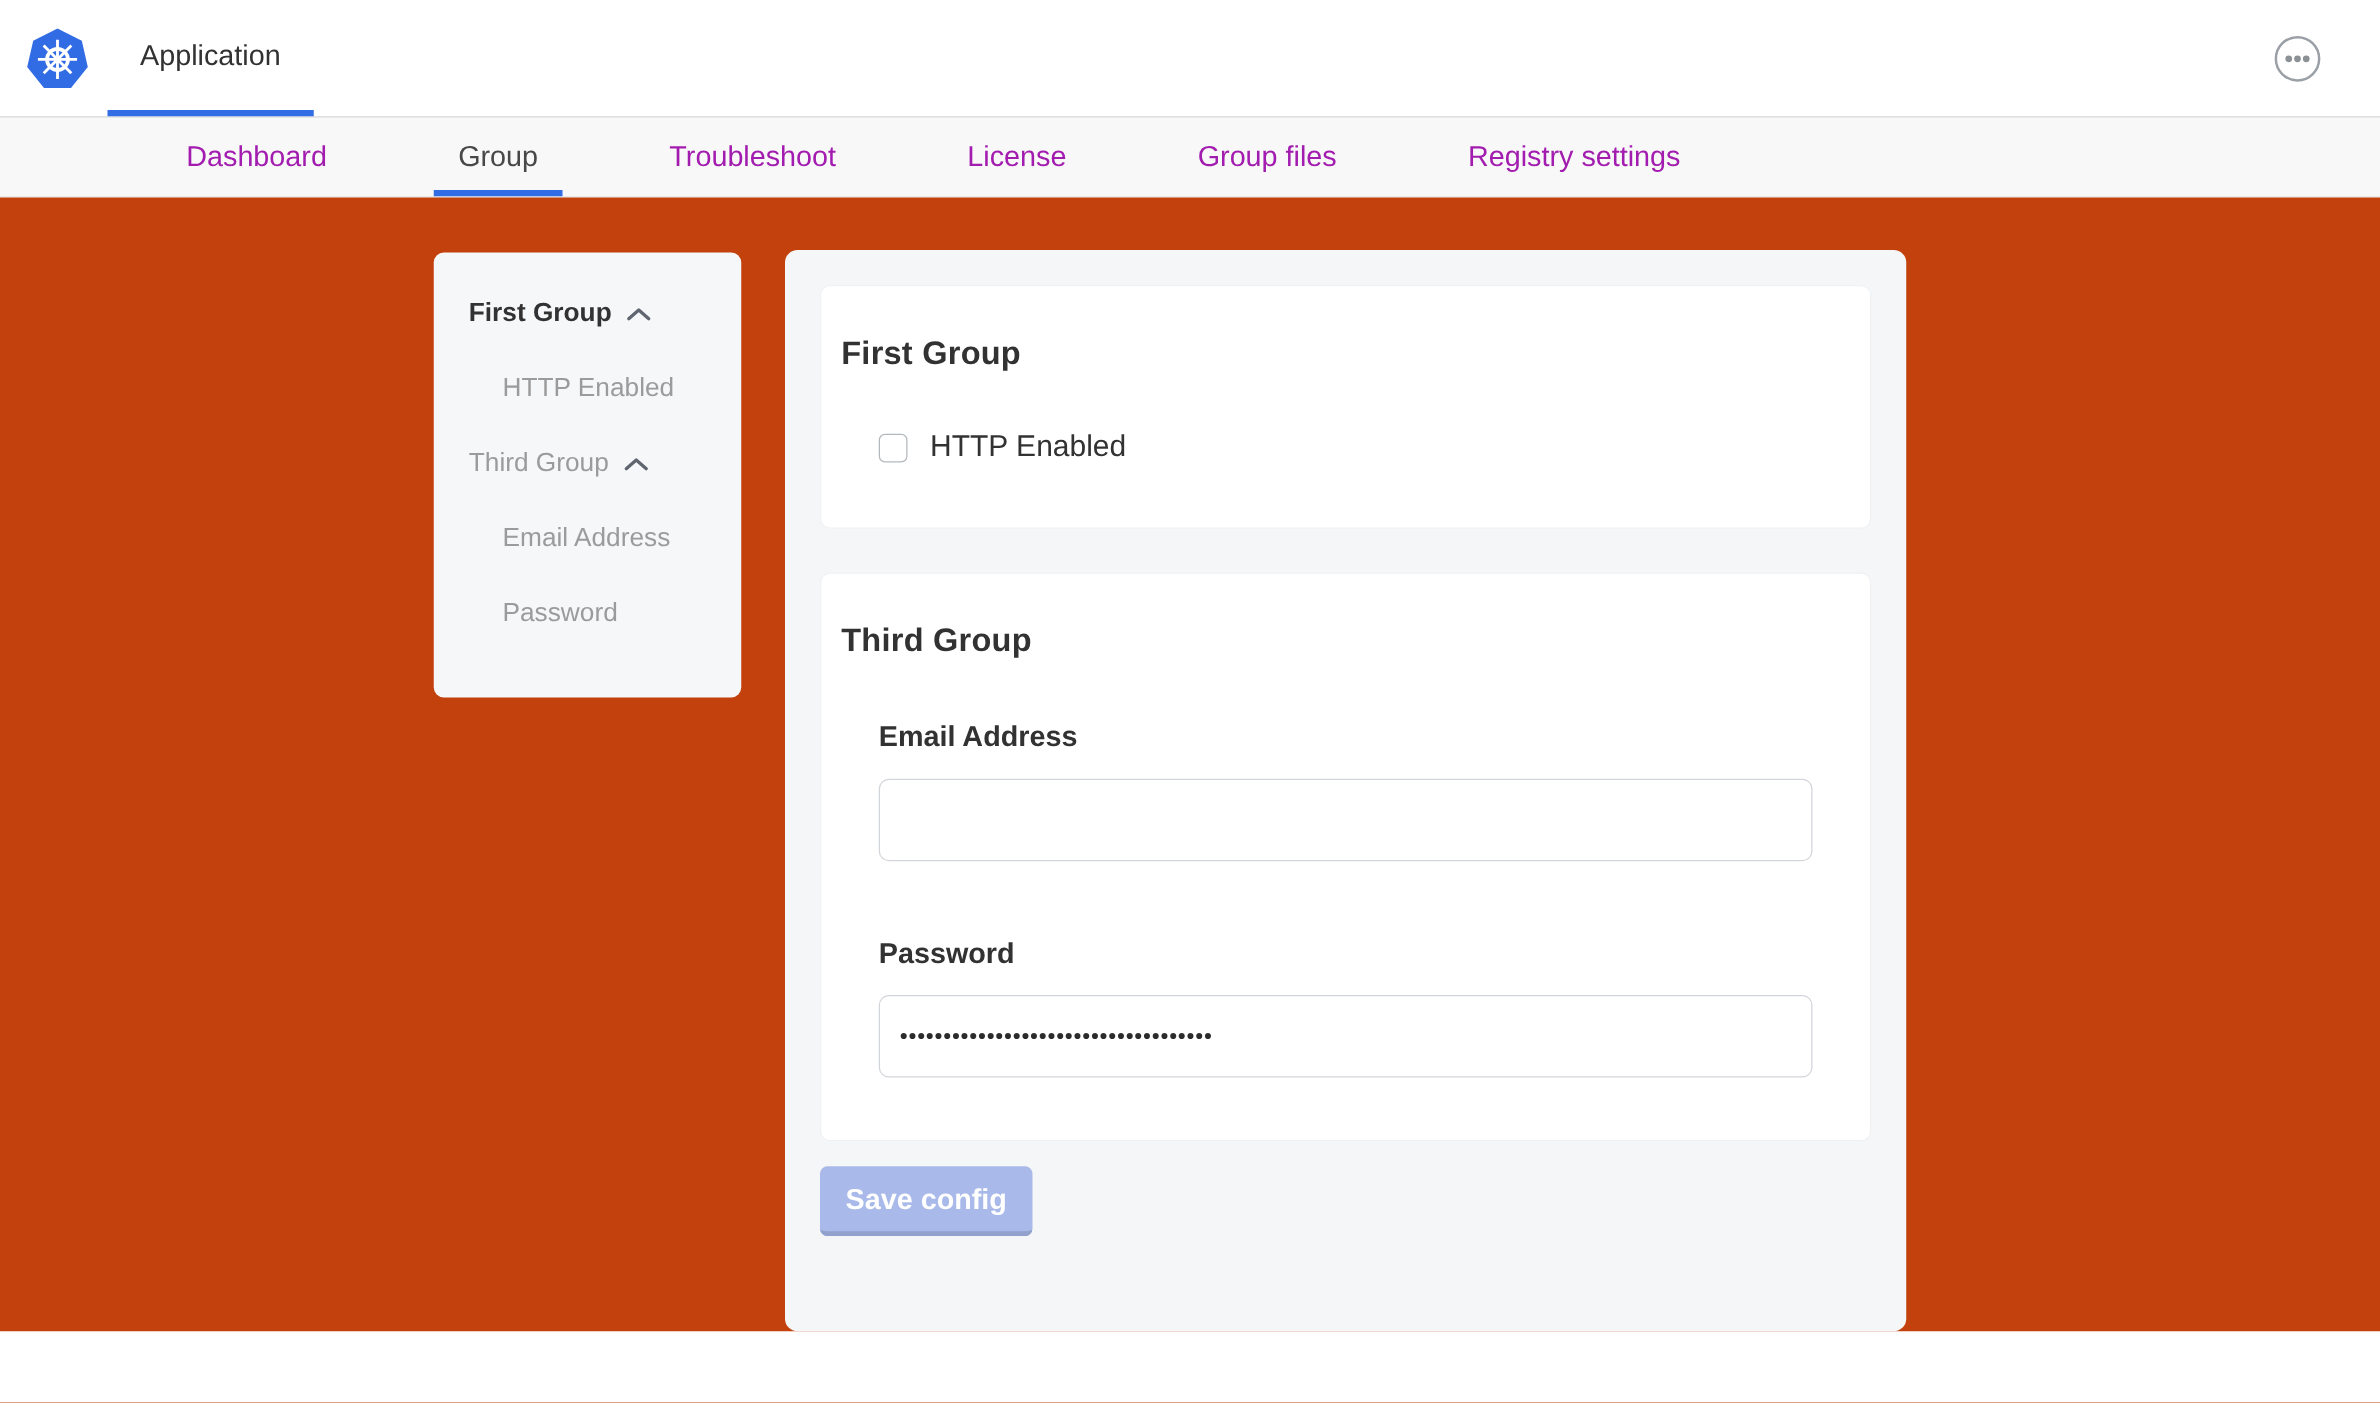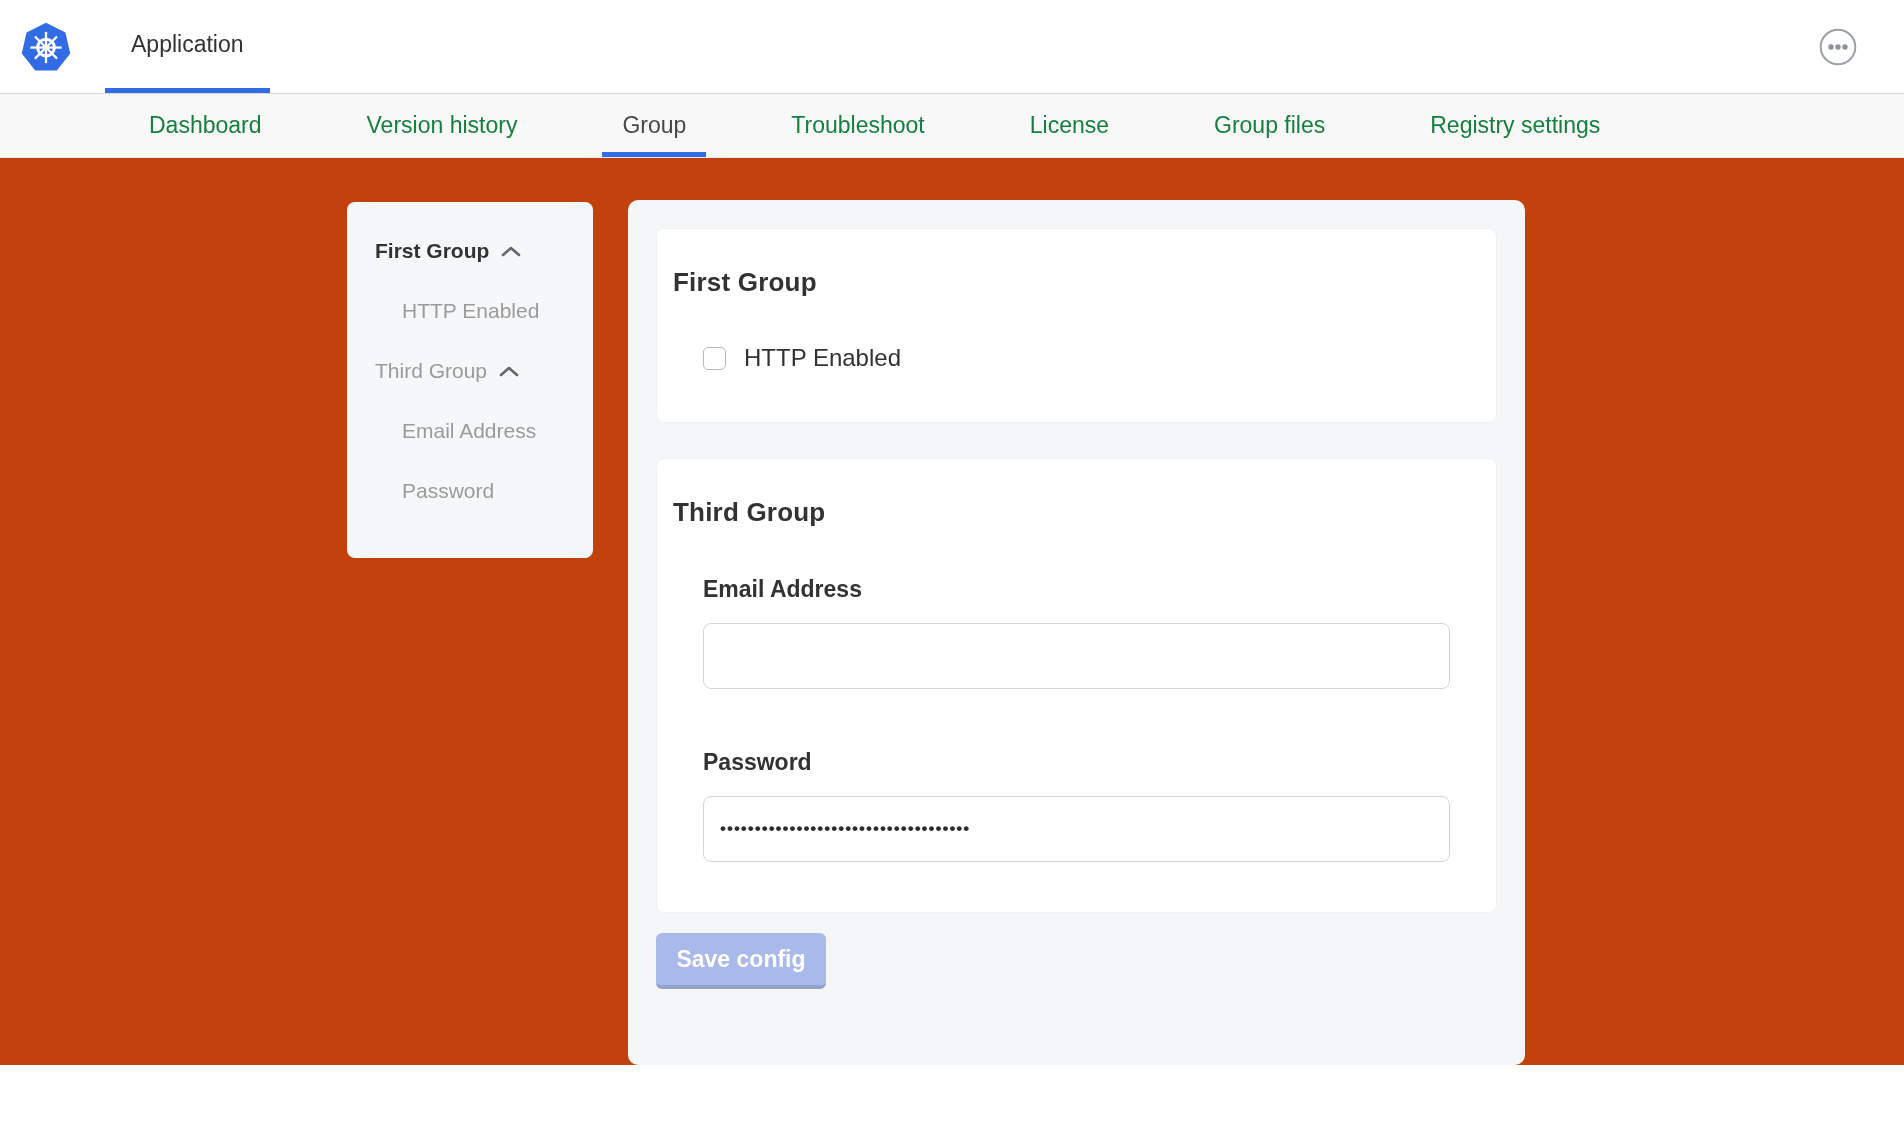--- a/index.html
+++ b/index.html
@@ -12,21 +12,20 @@
     overflow: hidden;
   }
 
   
   .app-header {
     height: 93px;
     display: flex;
     align-items: stretch;
     background: #ffffff;
     padding-left: 18px;
-    gap: 19px;
   }
   .logo-wrap {
     display: flex; align-items: center;
     margin-right: 12px;
   }
   .app-tab {
     display: flex; align-items: center;
     padding: 0 26px;
     font-size: 23px;
     font-weight: 500;
@@ -52,21 +51,21 @@
     border-top: 1px solid #d8d8d8;
     border-bottom: 1px solid #e5e5e5;
     display: flex;
     align-items: stretch;
     padding-left: 149px;
     gap: 105px;
   }
   .nav-tab {
     display: flex; align-items: center;
     font-size: 23px;
-    color: #15803d;
+    color: #a21caf;
     position: relative;
     cursor: pointer;
     white-space: nowrap;
   }
   .nav-tab.active { color: #484848; }
   .nav-tab.active::after {
     content: "";
     position: absolute;
     left: -20px; right: -20px; bottom: 0;
     height: 5px;
@@ -212,21 +211,20 @@
       <circle cx="19" cy="19" r="17.3" fill="none" stroke="#9aa0a6" stroke-width="2"></circle>
       <circle cx="12" cy="19" r="2.7" fill="#8c9196"></circle>
       <circle cx="19" cy="19" r="2.7" fill="#8c9196"></circle>
       <circle cx="26" cy="19" r="2.7" fill="#8c9196"></circle>
     </svg>
   </button>
 </header>
 
 <nav class="sub-nav">
   <div class="nav-tab">Dashboard</div>
-  <div class="nav-tab">Version history</div>
   <div class="nav-tab active">Group</div>
   <div class="nav-tab">Troubleshoot</div>
   <div class="nav-tab">License</div>
   <div class="nav-tab">Group files</div>
   <div class="nav-tab">Registry settings</div>
 </nav>
 
 <div class="content">
 
   <nav class="side-nav">

